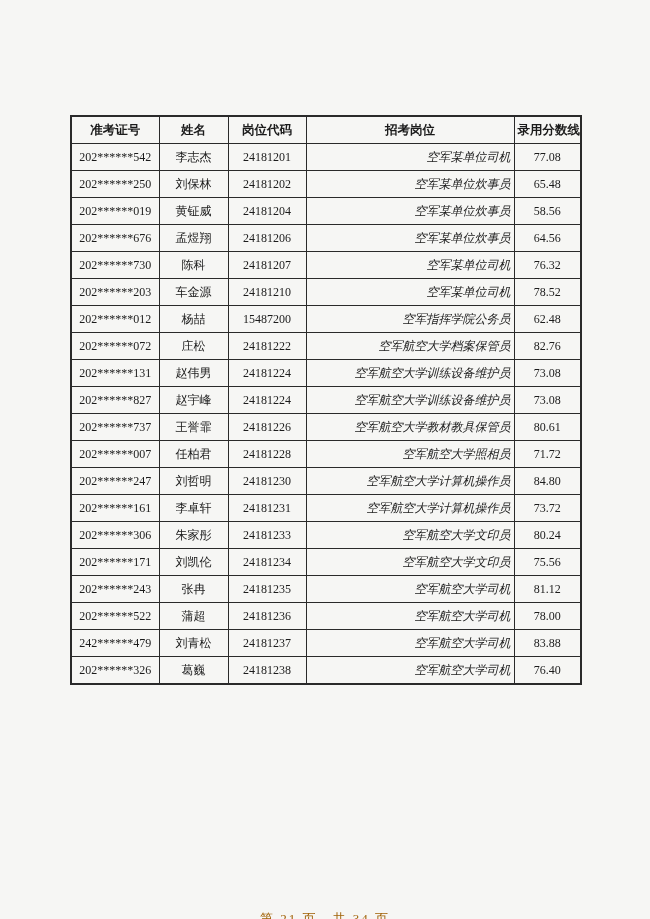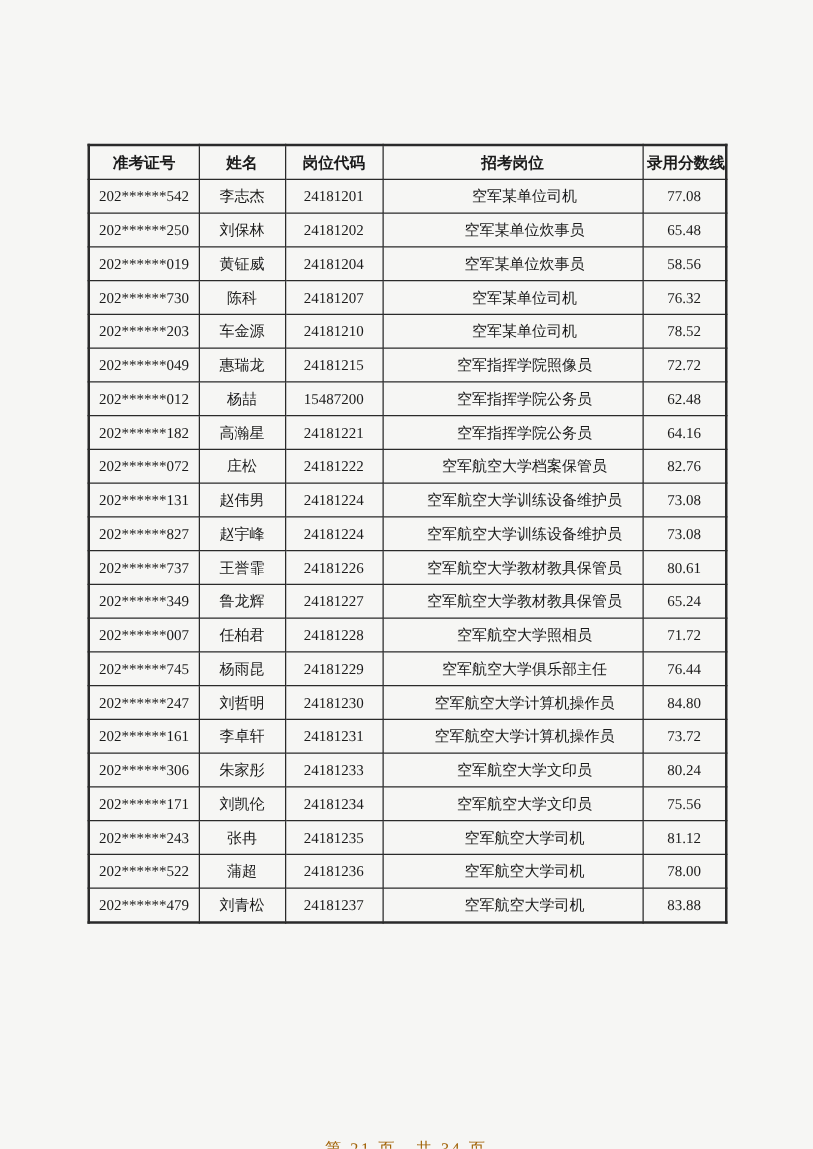--- a/index.html
+++ b/index.html
@@ -39,22 +39,23 @@
     overflow: hidden;
     white-space: nowrap;
     text-align: center;
     vertical-align: middle;
   }
   .score-table th {
     font-weight: bold;
     font-size: 12.5px;
   }
   .score-table td.c3 {
-    text-align: center;
+    text-align: right;
     padding-left: 22px;
+    font-style: italic;
   }
   .footer {
     position: absolute;
     top: 872px;
     left: 0;
     width: 100%;
     text-align: center;
     font-size: 13px;
     letter-spacing: 2px;
     color: #a16207;
@@ -98,55 +99,48 @@
           <td class="c4">65.48</td>
         </tr>
         <tr>
           <td class="c0">202******019</td>
           <td class="c1">黄钲威</td>
           <td class="c2">24181204</td>
           <td class="c3">空军某单位炊事员</td>
           <td class="c4">58.56</td>
         </tr>
         <tr>
+          <td class="c0">202******676</td>
+          <td class="c1">孟煜翔</td>
+          <td class="c2">24181206</td>
+          <td class="c3">空军某单位炊事员</td>
+          <td class="c4">64.56</td>
+        </tr>
+        <tr>
           <td class="c0">202******730</td>
           <td class="c1">陈科</td>
           <td class="c2">24181207</td>
           <td class="c3">空军某单位司机</td>
           <td class="c4">76.32</td>
         </tr>
         <tr>
           <td class="c0">202******203</td>
           <td class="c1">车金源</td>
           <td class="c2">24181210</td>
           <td class="c3">空军某单位司机</td>
           <td class="c4">78.52</td>
         </tr>
         <tr>
-          <td class="c0">202******049</td>
-          <td class="c1">惠瑞龙</td>
-          <td class="c2">24181215</td>
-          <td class="c3">空军指挥学院照像员</td>
-          <td class="c4">72.72</td>
-        </tr>
-        <tr>
           <td class="c0">202******012</td>
           <td class="c1">杨喆</td>
           <td class="c2">15487200</td>
           <td class="c3">空军指挥学院公务员</td>
           <td class="c4">62.48</td>
         </tr>
         <tr>
-          <td class="c0">202******182</td>
-          <td class="c1">高瀚星</td>
-          <td class="c2">24181221</td>
-          <td class="c3">空军指挥学院公务员</td>
-          <td class="c4">64.16</td>
-        </tr>
-        <tr>
           <td class="c0">202******072</td>
           <td class="c1">庄松</td>
           <td class="c2">24181222</td>
           <td class="c3">空军航空大学档案保管员</td>
           <td class="c4">82.76</td>
         </tr>
         <tr>
           <td class="c0">202******131</td>
           <td class="c1">赵伟男</td>
           <td class="c2">24181224</td>
@@ -161,41 +155,27 @@
           <td class="c4">73.08</td>
         </tr>
         <tr>
           <td class="c0">202******737</td>
           <td class="c1">王誉霏</td>
           <td class="c2">24181226</td>
           <td class="c3">空军航空大学教材教具保管员</td>
           <td class="c4">80.61</td>
         </tr>
         <tr>
-          <td class="c0">202******349</td>
-          <td class="c1">鲁龙辉</td>
-          <td class="c2">24181227</td>
-          <td class="c3">空军航空大学教材教具保管员</td>
-          <td class="c4">65.24</td>
-        </tr>
-        <tr>
           <td class="c0">202******007</td>
           <td class="c1">任柏君</td>
           <td class="c2">24181228</td>
           <td class="c3">空军航空大学照相员</td>
           <td class="c4">71.72</td>
         </tr>
         <tr>
-          <td class="c0">202******745</td>
-          <td class="c1">杨雨昆</td>
-          <td class="c2">24181229</td>
-          <td class="c3">空军航空大学俱乐部主任</td>
-          <td class="c4">76.44</td>
-        </tr>
-        <tr>
           <td class="c0">202******247</td>
           <td class="c1">刘哲明</td>
           <td class="c2">24181230</td>
           <td class="c3">空军航空大学计算机操作员</td>
           <td class="c4">84.80</td>
         </tr>
         <tr>
           <td class="c0">202******161</td>
           <td class="c1">李卓轩</td>
           <td class="c2">24181231</td>
@@ -224,24 +204,31 @@
           <td class="c4">81.12</td>
         </tr>
         <tr>
           <td class="c0">202******522</td>
           <td class="c1">蒲超</td>
           <td class="c2">24181236</td>
           <td class="c3">空军航空大学司机</td>
           <td class="c4">78.00</td>
         </tr>
         <tr>
-          <td class="c0">202******479</td>
+          <td class="c0">242******479</td>
           <td class="c1">刘青松</td>
           <td class="c2">24181237</td>
           <td class="c3">空军航空大学司机</td>
           <td class="c4">83.88</td>
         </tr>
+        <tr>
+          <td class="c0">202******326</td>
+          <td class="c1">葛巍</td>
+          <td class="c2">24181238</td>
+          <td class="c3">空军航空大学司机</td>
+          <td class="c4">76.40</td>
+        </tr>
       </tbody>
   </table>
 
   <div class="footer">第 21 页，共 34 页</div>
 
 </div>
 
 </body></html>

